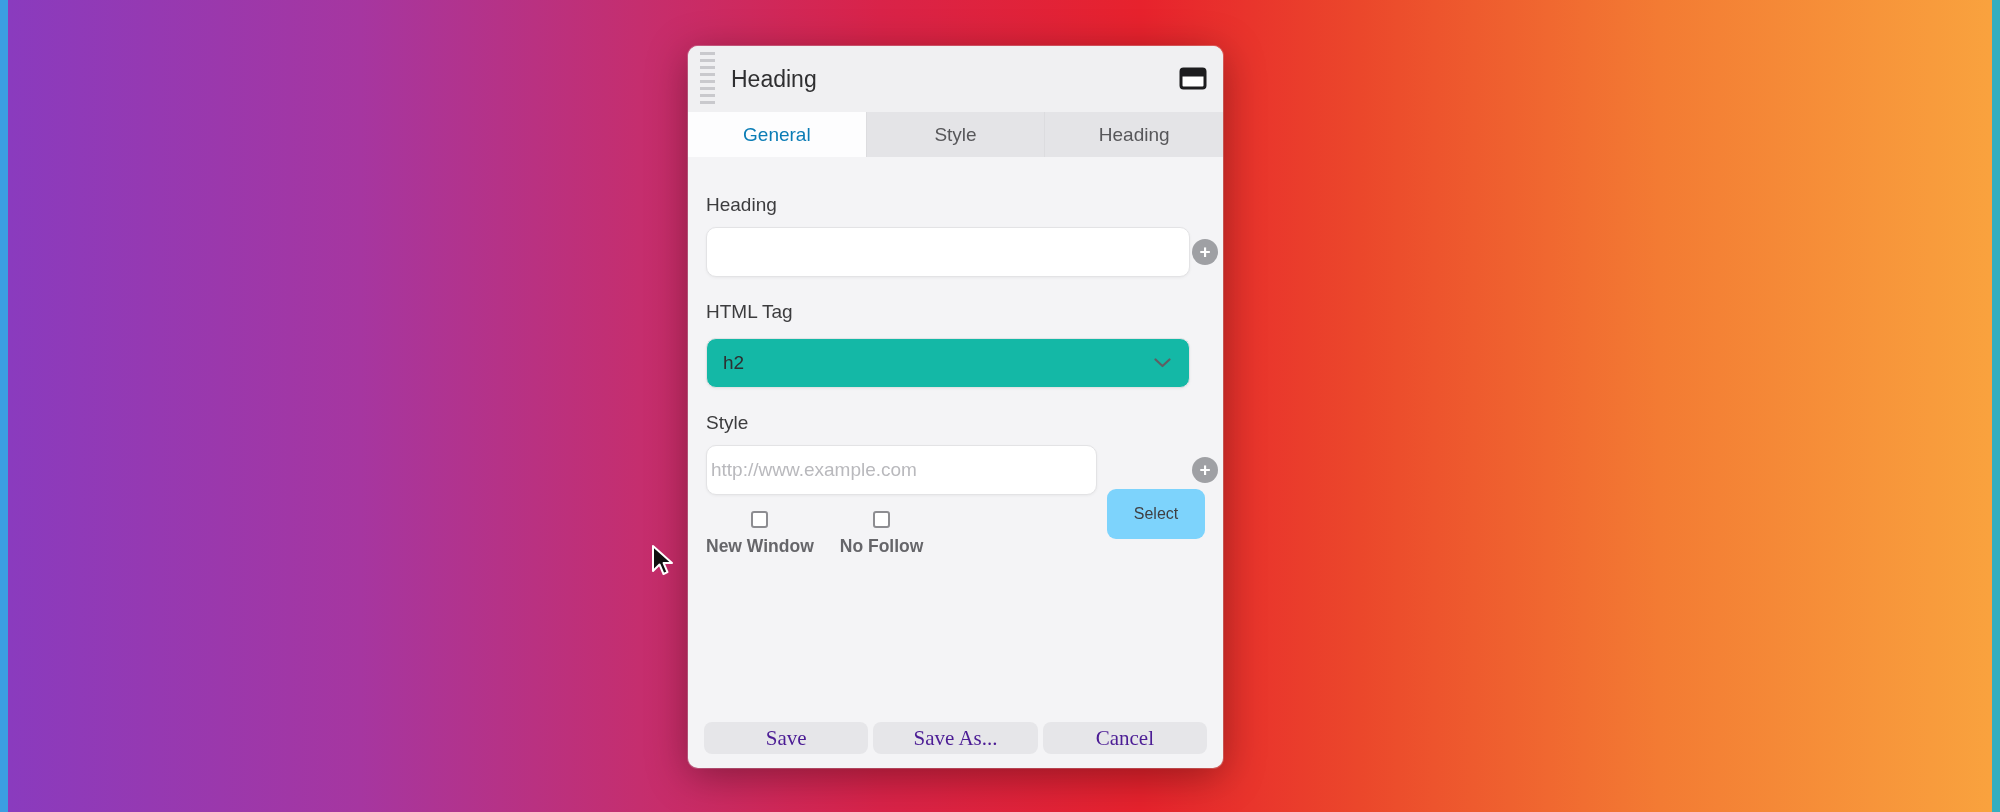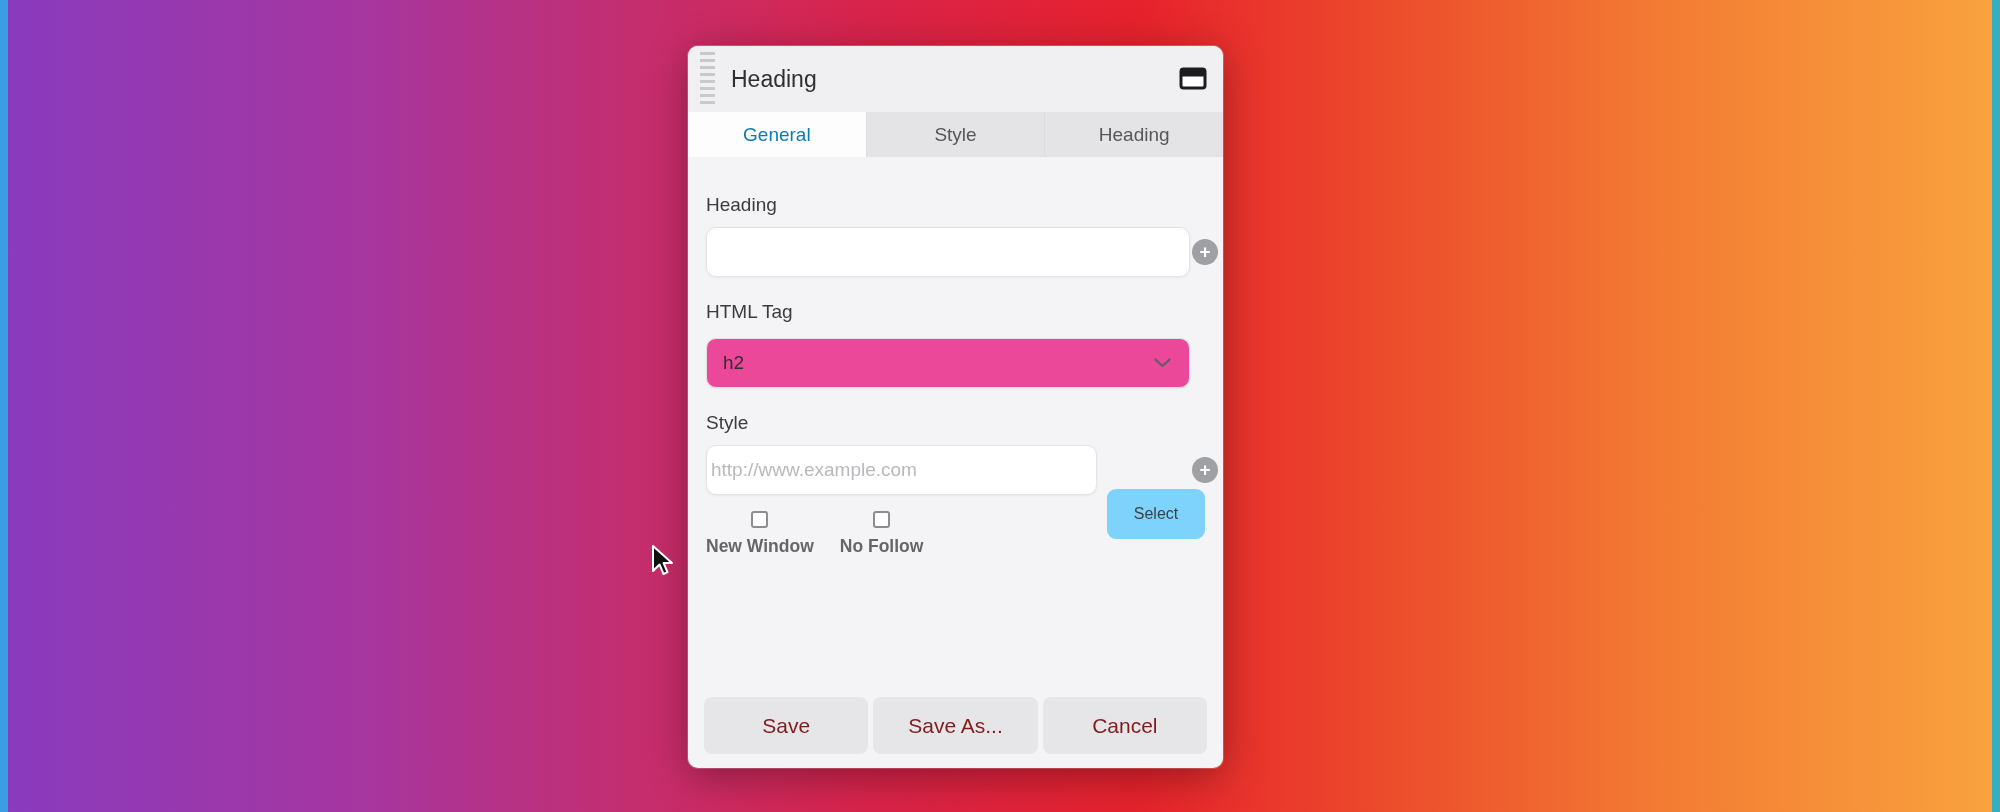--- a/index.html
+++ b/index.html
@@ -61,21 +61,21 @@
   }
   .text-input::placeholder { color:#b9b9bd; }
   .plus-btn {
     position:absolute; right:-13px; top:12px; width:26px; height:26px;
     border-radius:50%; background:#9fa0a4; color:#ffffff; border:none;
     font-size:19px; font-weight:bold; line-height:24px; text-align:center;
     padding:0; cursor:pointer;
   }
   .select-box {
     width:calc(100% - 15px); height:50px; border:1px solid #e3e3e5;
-    border-radius:10px; background:#ec4899; display:flex; align-items:center;
+    border-radius:10px; background:#14b8a6; display:flex; align-items:center;
     justify-content:space-between; padding:0 18px 0 16px; font-size:19px;
     color:#2f2f31; cursor:pointer; box-shadow:0 1px 3px rgba(0,0,0,0.05);margin-top:15px;
   }
   .link-row { display:flex; gap:10px; }
   .link-row .text-input { flex:1; width:auto; }
   .select-btn {
     width:98px; height:50px; background:#7dd3fc; border:none; border-radius:9px;
     font-size:16px; color:#3f3f42; cursor:pointer;
     font-family:"Liberation Sans", sans-serif;
     margin-top:44px;
@@ -86,23 +86,23 @@
     font-size:17.5px; font-weight:bold; color:#66666a; cursor:pointer;flex-direction:column;
   }
   .cb-box {
     width:17px; height:17px; background:#fff; border:2px solid #8d8d91;
     border-radius:3px; flex:0 0 auto;
   }
   .dlg-footer {
     position:absolute; left:16px; right:16px; bottom:14px; display:flex; gap:5px;
   }
   .dlg-footer button {
-    flex:1; height:57px; background:#e6e6e9; border:none; border-radius:8px;
-    font-size:21px; color:#7f1d1d; cursor:pointer;
-    font-family:Liberation Sans, sans-serif;
+    flex:1; height:32px; background:#e6e6e9; border:none; border-radius:8px;
+    font-size:21px; color:#4c1d95; cursor:pointer;
+    font-family:Liberation Serif, serif;
   }
   .cursor { position:absolute; left:650px; top:544px; }
 </style>
 </head>
 <body>
 
 <div class="stage">
   <div class="bg-gradient"></div>
   <div class="edge-strip left"></div>
   <div class="edge-strip right"></div>

